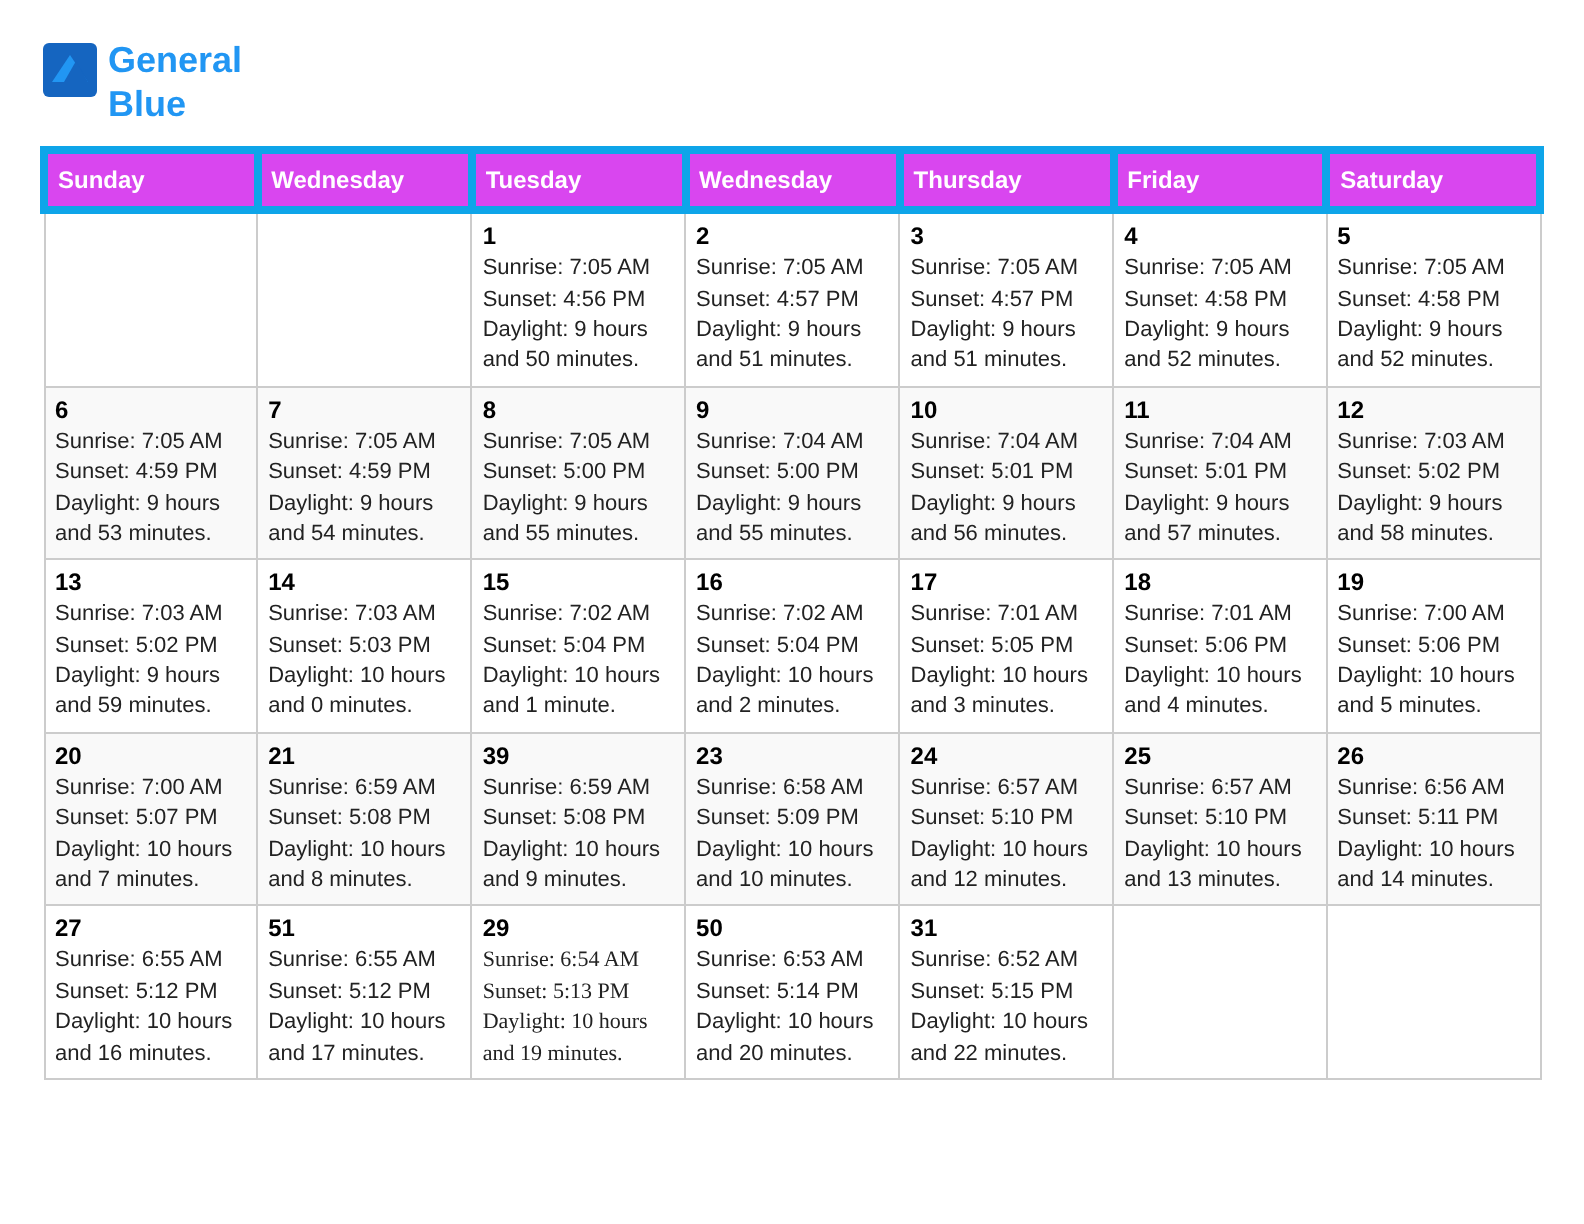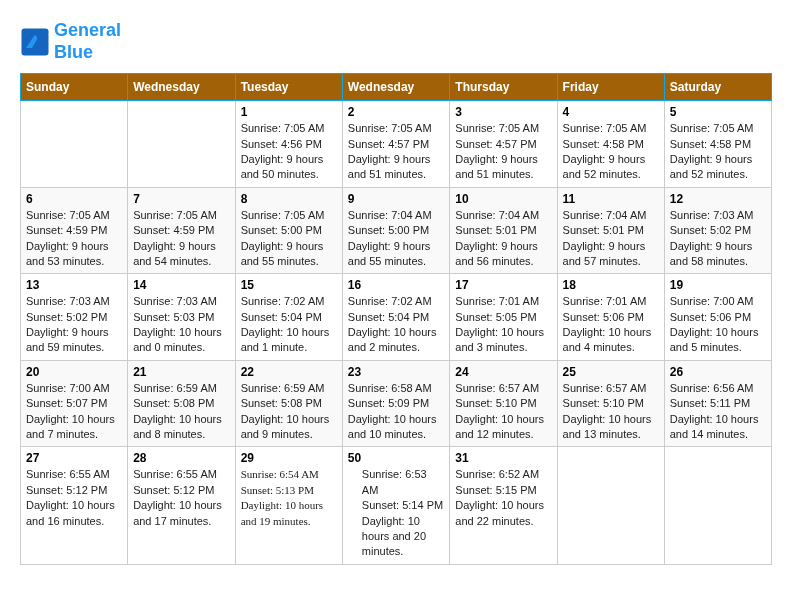--- a/index.html
+++ b/index.html
@@ -11,21 +11,20 @@
       padding: 20px;
     }
     .header {
       display: flex;
       justify-content: space-between;
       align-items: flex-start;
       margin-bottom: 10px;
     }
     .logo {
       display: flex;
-      align-items: center;
     }
     .logo-text {
       font-size: 18px;
       font-weight: bold;
       color: #1a3a5c;
       line-height: 1.2;
     }
     .logo-text span {
       color: #2196F3;
     }
@@ -45,27 +44,27 @@
     .location {
       font-size: 14px;
       color: #333;
     }
     .calendar {
       width: 100%;
       border-collapse: collapse;
       font-size: 11px;
     }
     .calendar th {
-      background-color: #a16207;
+      background-color: #d946ef;
       color: #fff;
       text-align: left;
       padding: 6px 5px;
       font-size: 12px;
       font-weight: bold;
-      border: 1px solid #0ea5e9;
+      border: 4px solid #0ea5e9;
     }
     .calendar td {
       border: 1px solid #ccc;
       vertical-align: top;
       padding: 4px 5px;
       width: 108px;
       min-height: 80px;
       height: 85px;
       background: #fff;
     }
@@ -251,21 +250,21 @@
 Sunset: 5:07 PM
 Daylight: 10 hours and 7 minutes.</div>
         </td>
         <td>
           <span class="day-number">21</span>
           <div class="day-info" style="white-space: pre-line;">Sunrise: 6:59 AM
 Sunset: 5:08 PM
 Daylight: 10 hours and 8 minutes.</div>
         </td>
         <td>
-          <span class="day-number">22</span>
+          <span class="day-number">39</span>
           <div class="day-info" style="white-space: pre-line;">Sunrise: 6:59 AM
 Sunset: 5:08 PM
 Daylight: 10 hours and 9 minutes.</div>
         </td>
         <td>
           <span class="day-number">23</span>
           <div class="day-info" style="white-space: pre-line;">Sunrise: 6:58 AM
 Sunset: 5:09 PM
 Daylight: 10 hours and 10 minutes.</div>
         </td>
@@ -289,34 +288,34 @@
         </td>
       </tr>
       <tr>
         <td>
           <span class="day-number">27</span>
           <div class="day-info" style="white-space: pre-line;">Sunrise: 6:55 AM
 Sunset: 5:12 PM
 Daylight: 10 hours and 16 minutes.</div>
         </td>
         <td>
-          <span class="day-number">28</span>
+          <span class="day-number">51</span>
           <div class="day-info" style="white-space: pre-line;">Sunrise: 6:55 AM
 Sunset: 5:12 PM
 Daylight: 10 hours and 17 minutes.</div>
         </td>
         <td>
           <span class="day-number">29</span>
           <div class="day-info" style="white-space: pre-line; font-family: Liberation Serif, serif;">Sunrise: 6:54 AM
 Sunset: 5:13 PM
 Daylight: 10 hours and 19 minutes.</div>
         </td>
         <td>
           <span class="day-number">50</span>
-          <div class="day-info" style="white-space: pre-line; margin-left: 14px;">Sunrise: 6:53 AM
+          <div class="day-info" style="white-space: pre-line;">Sunrise: 6:53 AM
 Sunset: 5:14 PM
 Daylight: 10 hours and 20 minutes.</div>
         </td>
         <td>
           <span class="day-number">31</span>
           <div class="day-info" style="white-space: pre-line;">Sunrise: 6:52 AM
 Sunset: 5:15 PM
 Daylight: 10 hours and 22 minutes.</div>
         </td>
         <td class="empty"></td>

